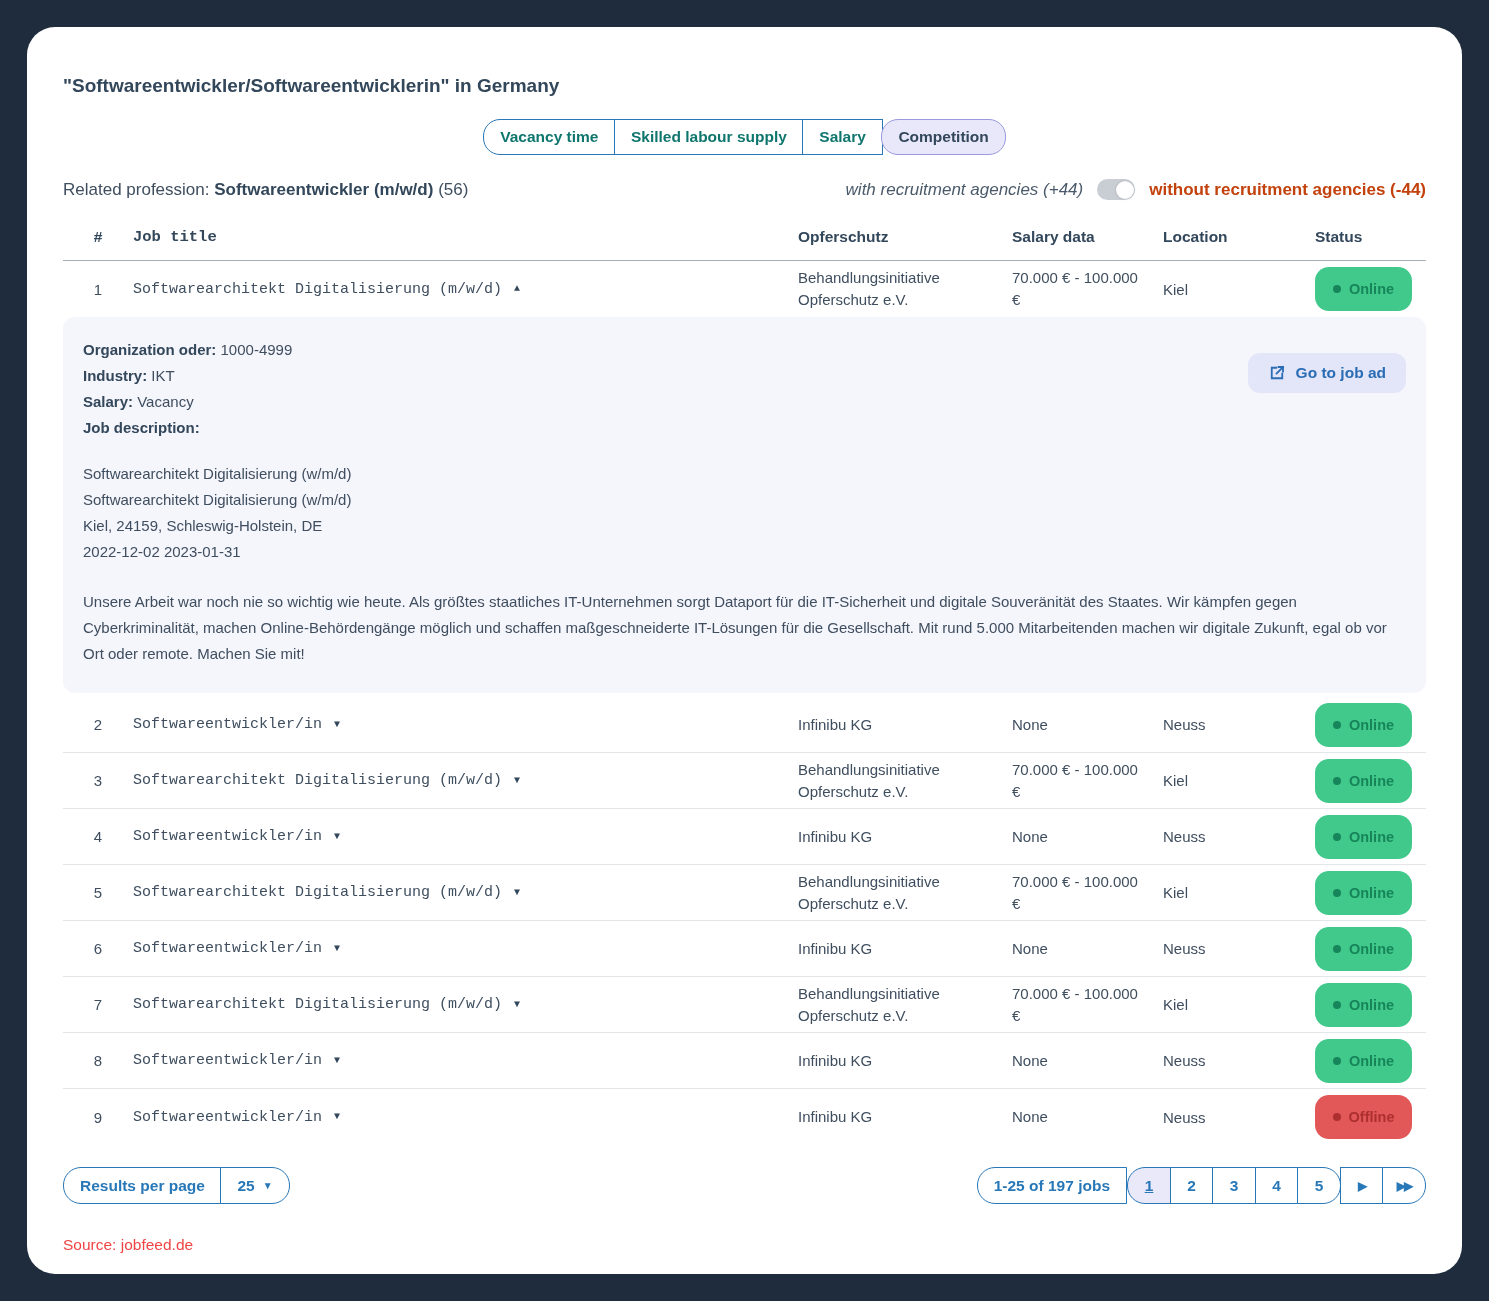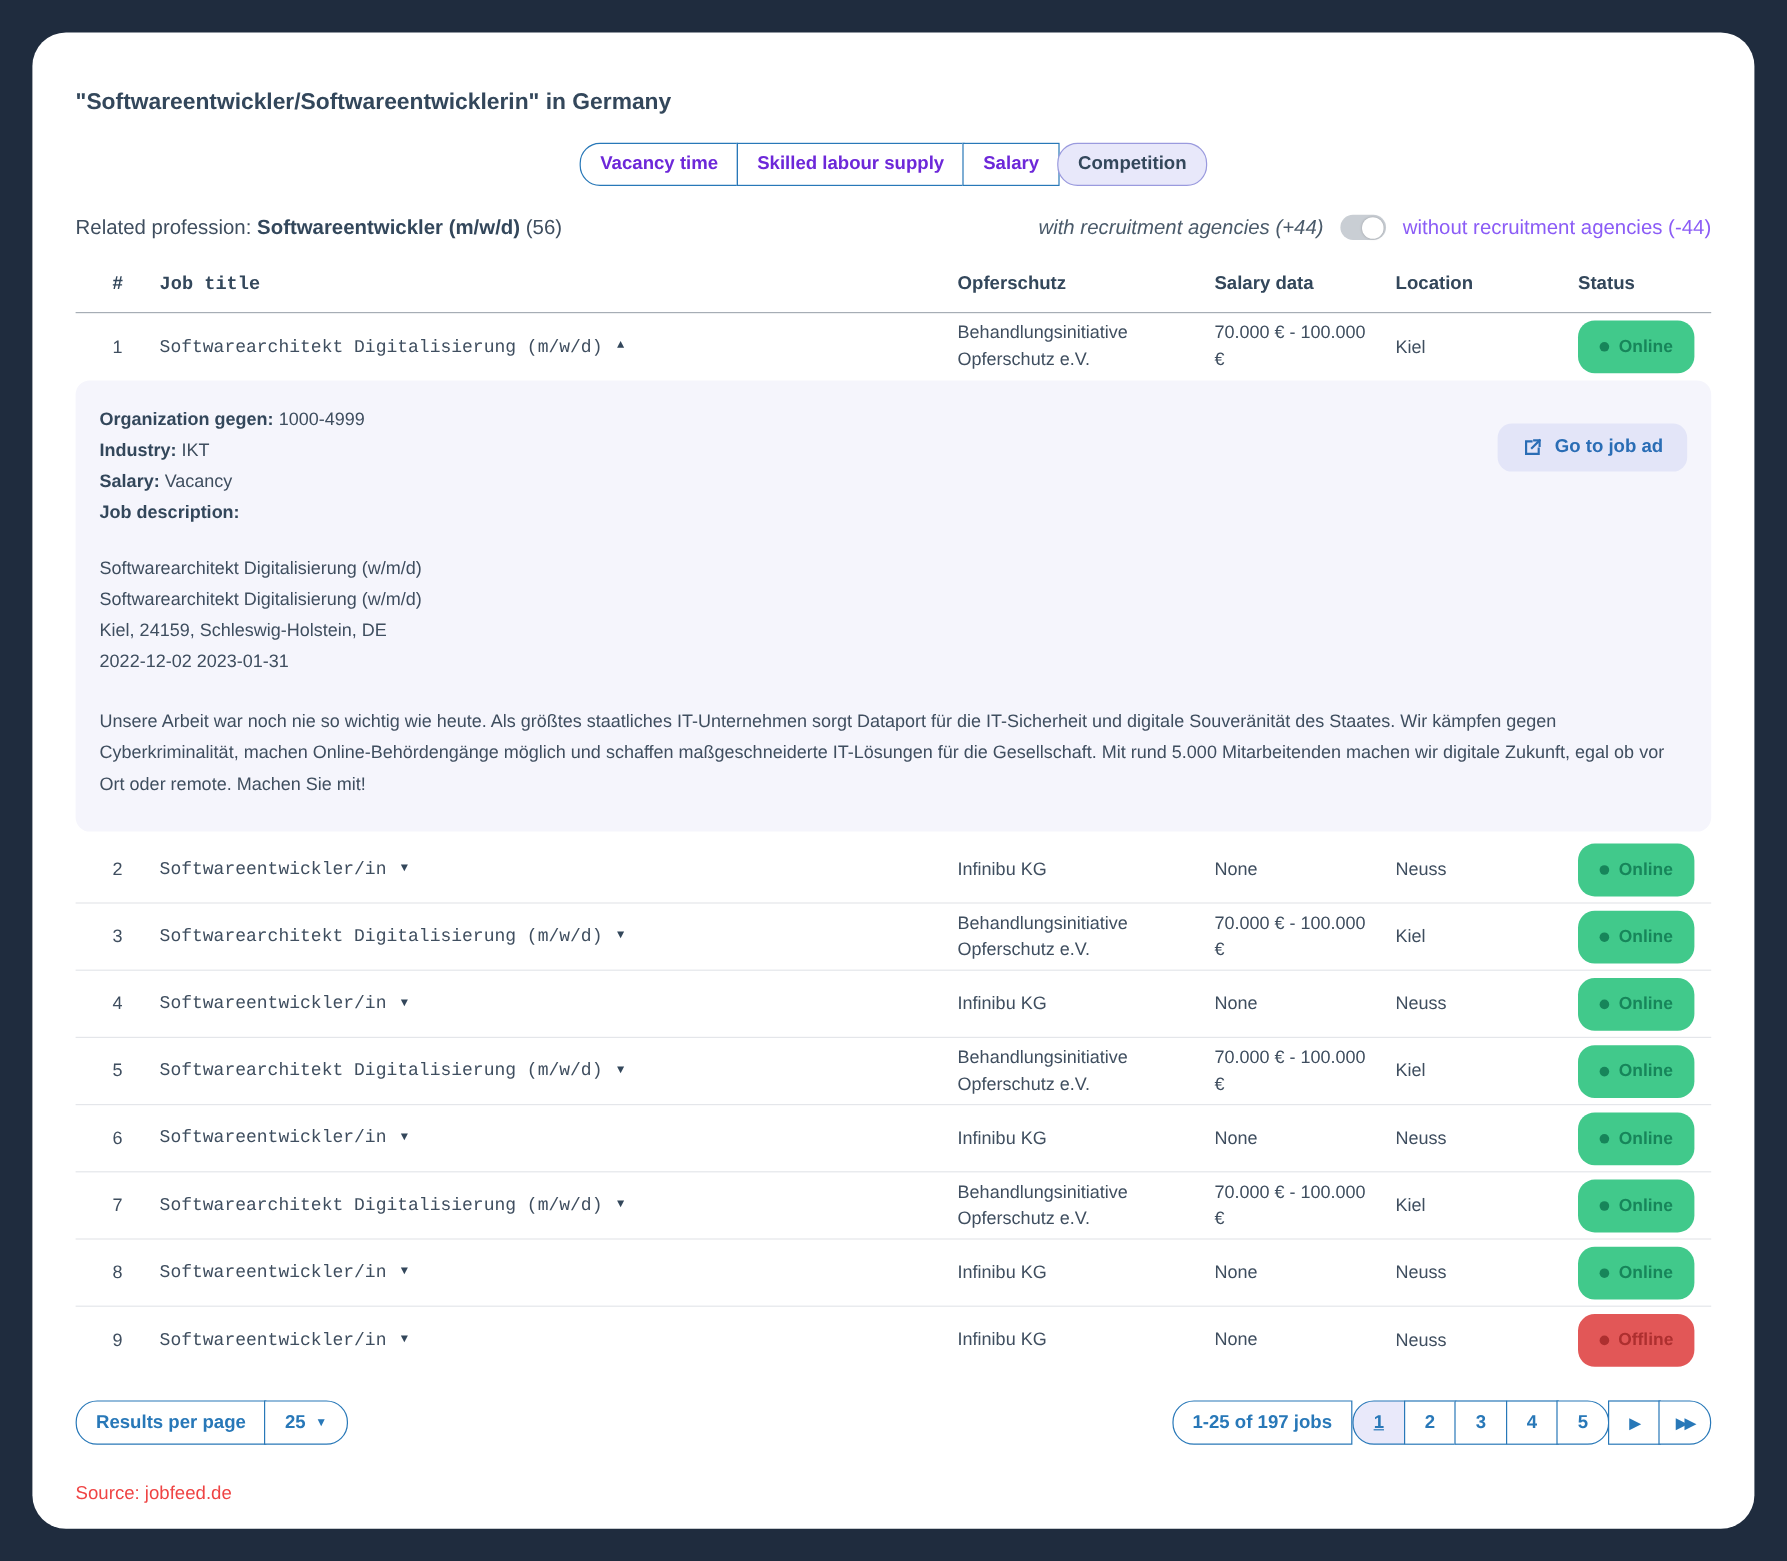--- a/index.html
+++ b/index.html
@@ -13,21 +13,21 @@
   .card {
     position:absolute; left:27px; top:27px; width:1435px; height:1247px;
     background:#ffffff; border-radius:28px; padding:36px;
   }
   .page-title { font-size:19px; font-weight:bold; color:#33475b; margin-top:12px; }
 
   
   .tabs-wrap { display:flex; justify-content:center; margin-top:22px; }
   .tabs { display:flex; border-radius:17px; }
   .tab {
-    font-size:15.5px; font-weight:bold; color:#6d28d9; background:#ffffff;
+    font-size:15.5px; font-weight:bold; color:#0f766e; background:#ffffff;
     border:1.5px solid #2878b8; padding:8px 16px; cursor:pointer;
     margin-left:-1.5px; white-space:nowrap; line-height:18px;
   }
   .tab:first-child { border-radius:17px 0 0 17px; margin-left:0; }
   .tab.active {
     color:#33475b; background:#e8e8fa; border:1.5px solid #9a9ade;
     border-radius:17px; position:relative; z-index:2;
   }
 
   
@@ -37,21 +37,21 @@
   .filter-spacer { flex:1; }
   .toggle-left { font-style:italic; color:#4a5a6a; margin-right:14px; }
   .toggle {
     width:38px; height:21px; border-radius:11px; background:#c9ced4;
     position:relative; cursor:pointer; flex:0 0 auto;
   }
   .toggle .knob {
     position:absolute; top:1.5px; right:1.5px; width:18px; height:18px;
     border-radius:50%; background:#ffffff; box-shadow:0 0 2px rgba(0,0,0,.25);
   }
-  .toggle-right { font-weight:normal; color:#8b5cf6; margin-left:14px; }
+  .toggle-right { font-weight:bold; color:#c2410c; margin-left:14px; }
 
   
   .table { margin-top:26px; }
   .trow {
     display:grid; grid-template-columns:70px 1fr 214px 151px 152px 111px;
     align-items:center;
   }
   .thead { font-size:15.5px; font-weight:bold; color:#33475b;
     padding-bottom:12px; border-bottom:1.5px solid #a6adb5; }
   .thead .cell-num { text-align:center; }
@@ -160,21 +160,21 @@
     <div class="cell-loc">Kiel</div>
     <div class="cell-status">
       <span class="pill online">
         <span class="dot"></span>
         <span>Online</span>
       </span>
     </div>
   </div>
         <div class="detail" id="detail-panel" style="display: block;">
   <div class="field">
-    <b>Organization gegen:</b> <span>1000-4999</span>
+    <b>Organization oder:</b> <span>1000-4999</span>
   </div>
   <div class="field">
     <b>Industry:</b> <span>IKT</span>
   </div>
   <div class="field">
     <b>Salary:</b> <span>Vacancy</span>
   </div>
   <div class="field">
     <b>Job description:</b>
   </div>

